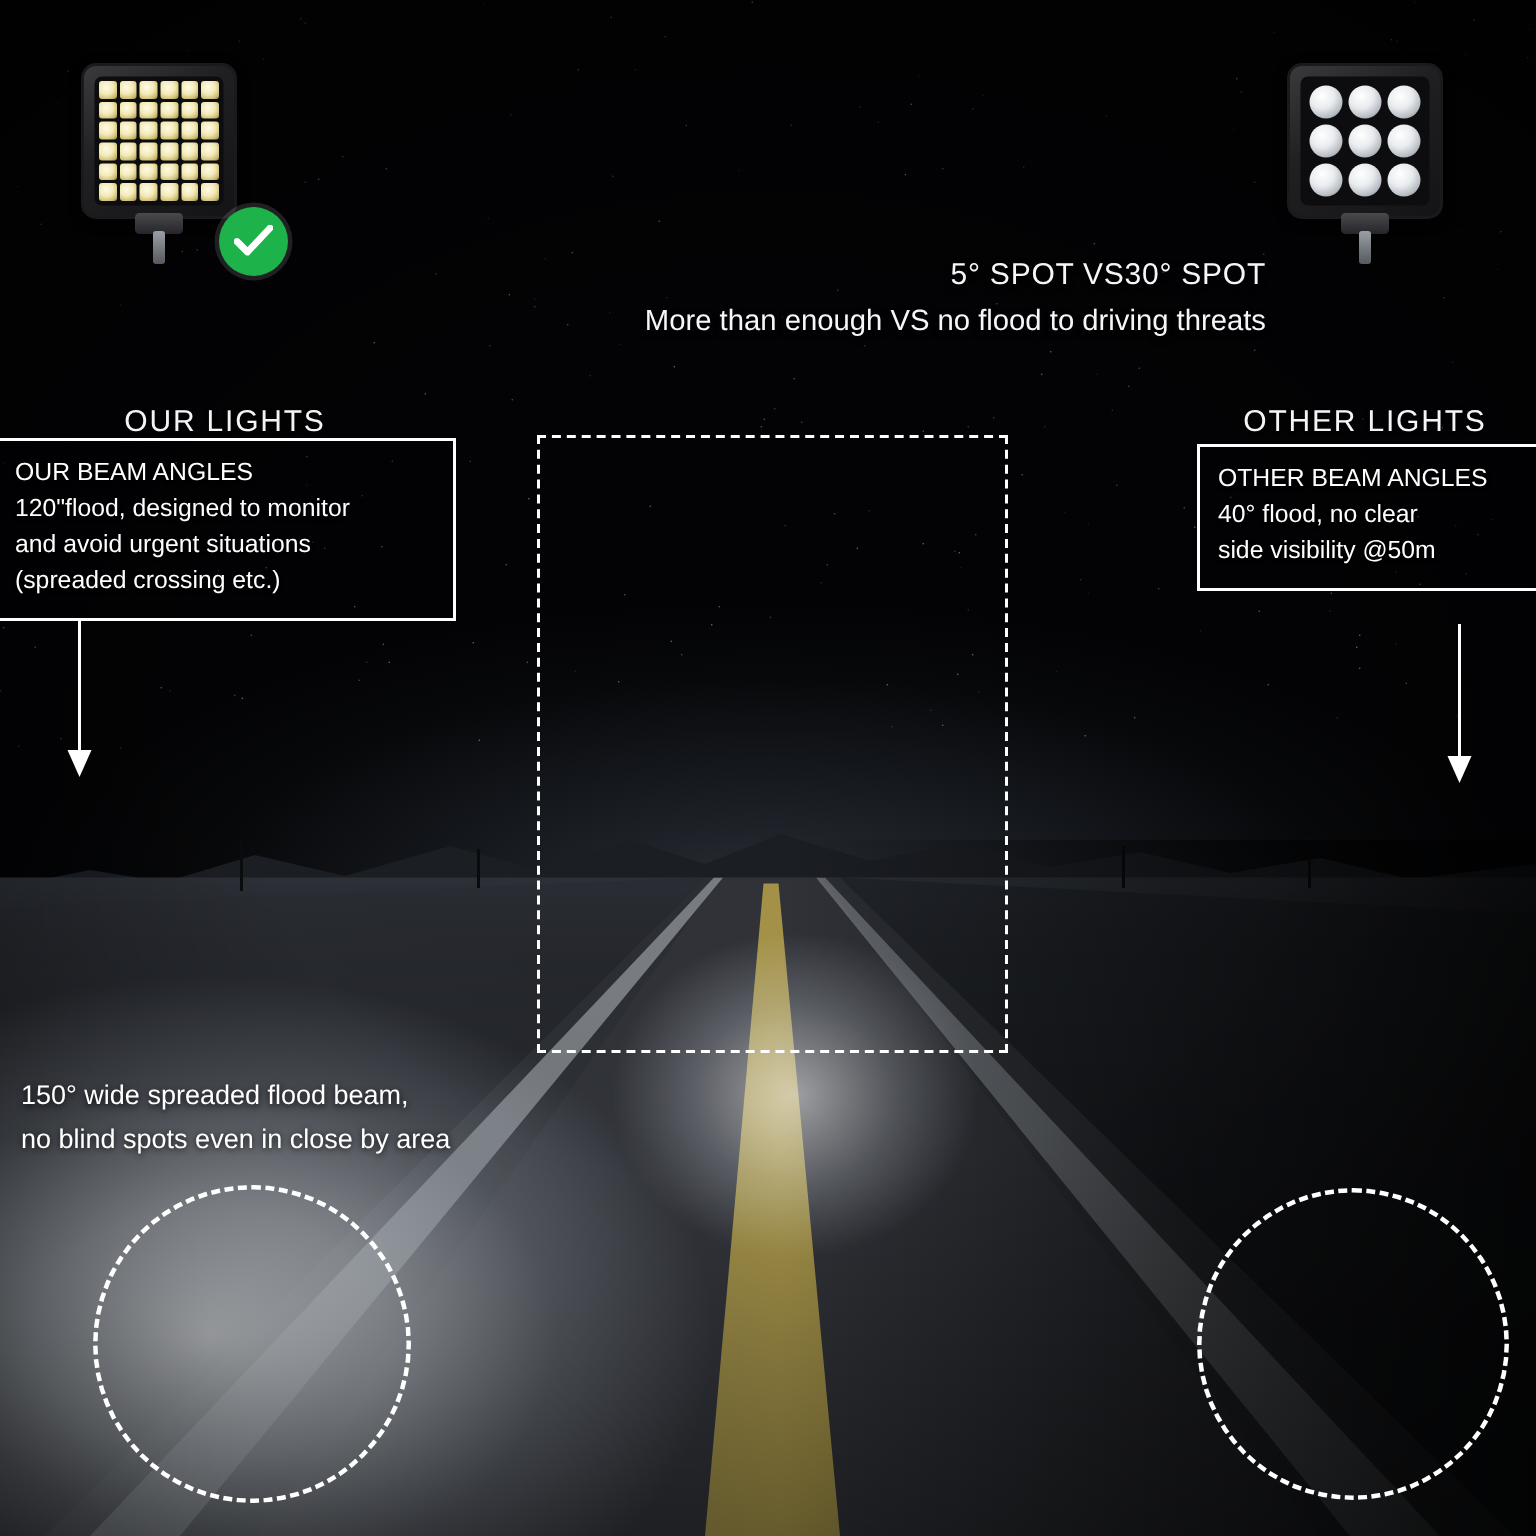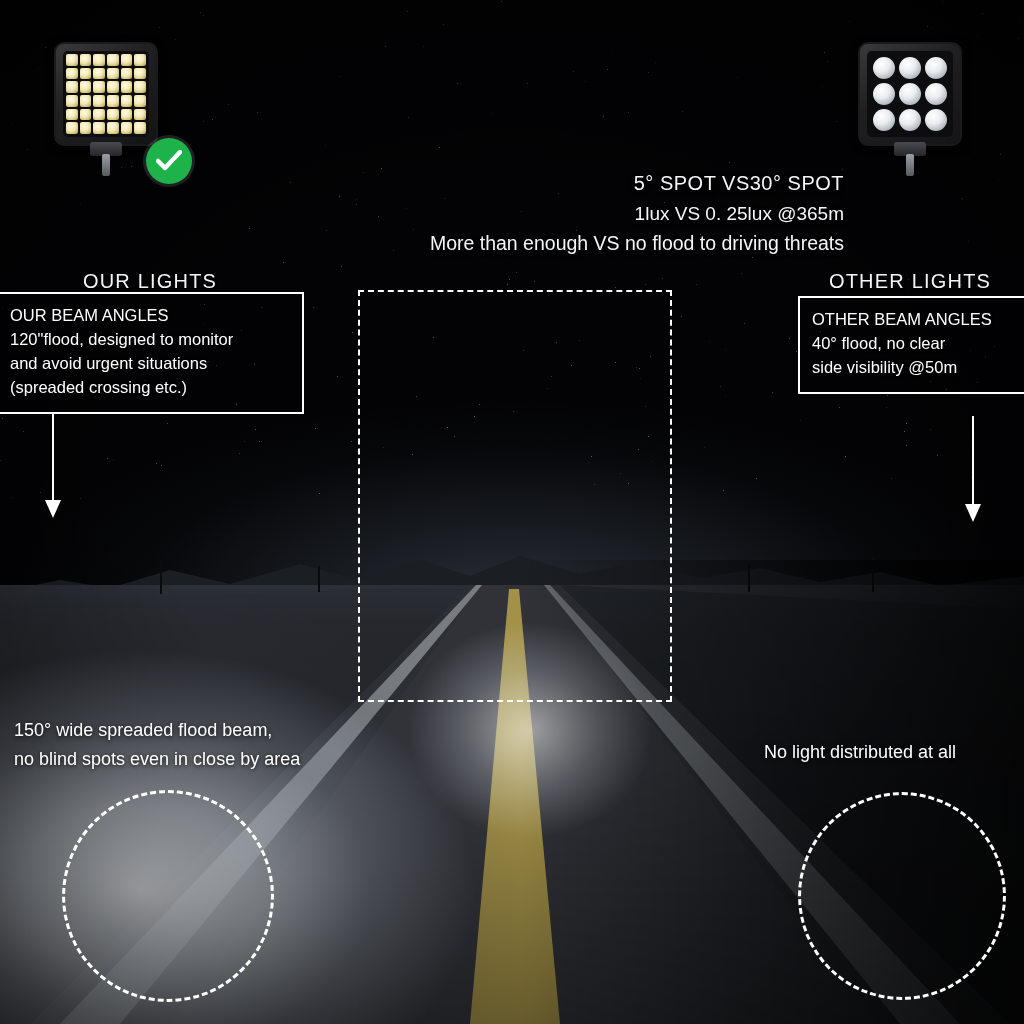--- a/index.html
+++ b/index.html
@@ -487,21 +487,20 @@
     <div class="check-badge">
       <svg width="26" height="22" viewBox="0 0 26 22" aria-hidden="true">
         <path d="M2,11 L9,18 L24,2" stroke="#ffffff" stroke-width="4.5" fill="none" stroke-linecap="round" stroke-linejoin="round"></path>
       </svg>
     </div>
     <div class="lamp-caption cap-our">OUR LIGHTS</div>
   </div>
 
   <div class="headline">
     <div class="l1">5°  SPOT VS30°  SPOT</div>
-    <div class="l2">1lux VS 0. 25lux @365m</div>
     <div class="l3">More than enough VS no flood to driving threats</div>
   </div>
 
   <div class="callout callout-left">
     <span class="title">OUR BEAM ANGLES</span>
     <span>120"flood, designed to monitor</span><br>
     <span>and avoid urgent situations</span><br>
     <span>(spreaded crossing etc.)</span>
   </div>
 
@@ -521,15 +520,14 @@
   </svg>
 
   <div class="dash-rect"></div>
   <div class="dash-circle circle-left"></div>
   <div class="dash-circle circle-right"></div>
 
   <div class="bottom-left-cap">
     <div>150°  wide spreaded flood beam,</div>
     <div>no blind spots even in close by area</div>
   </div>
-  <div class="bottom-right-cap">No light distributed at all</div>
 
 </div>
 
 </body></html>

